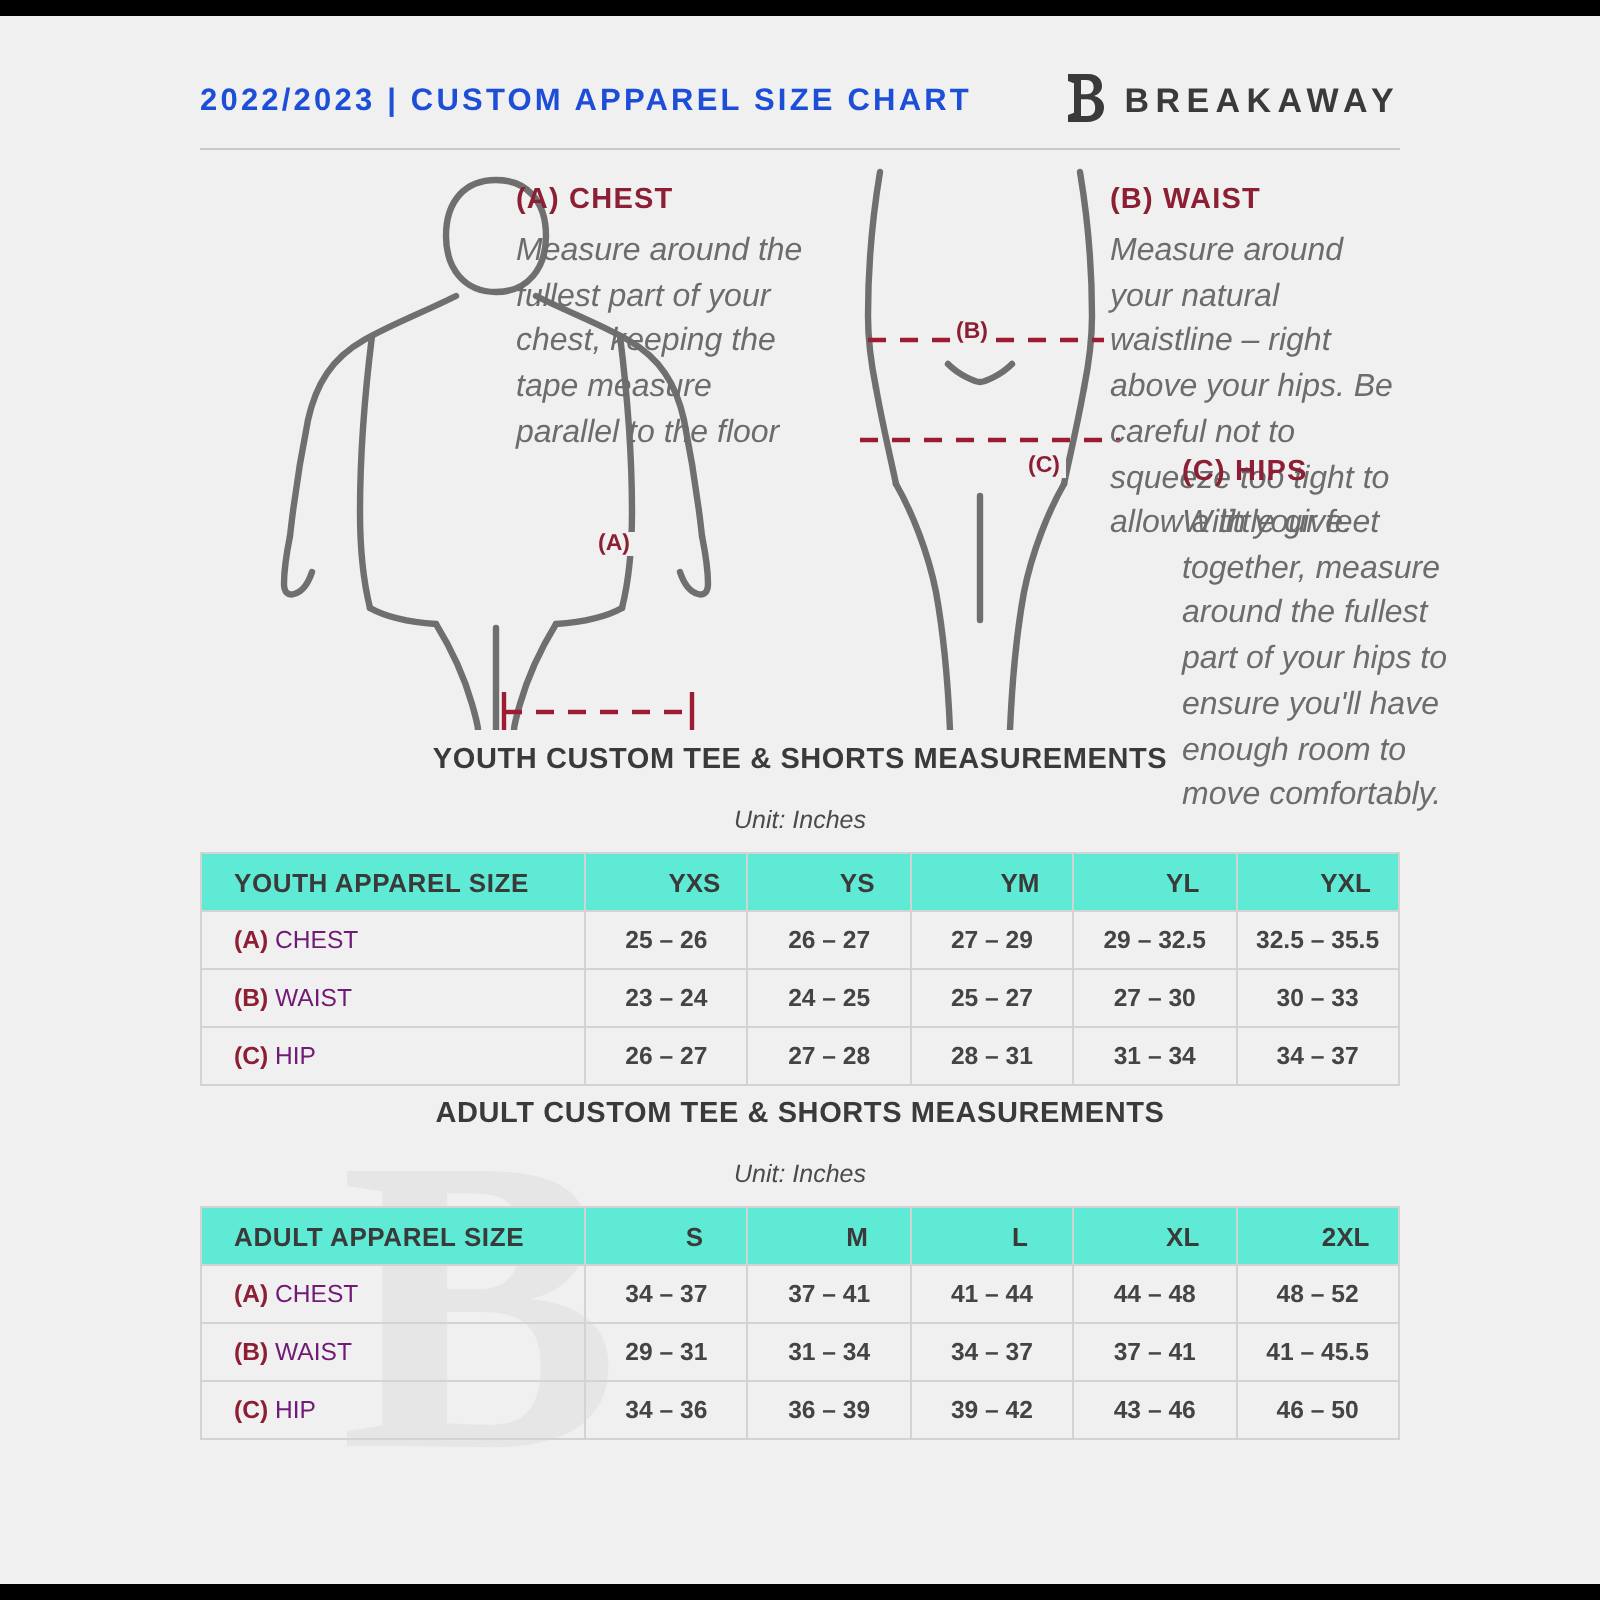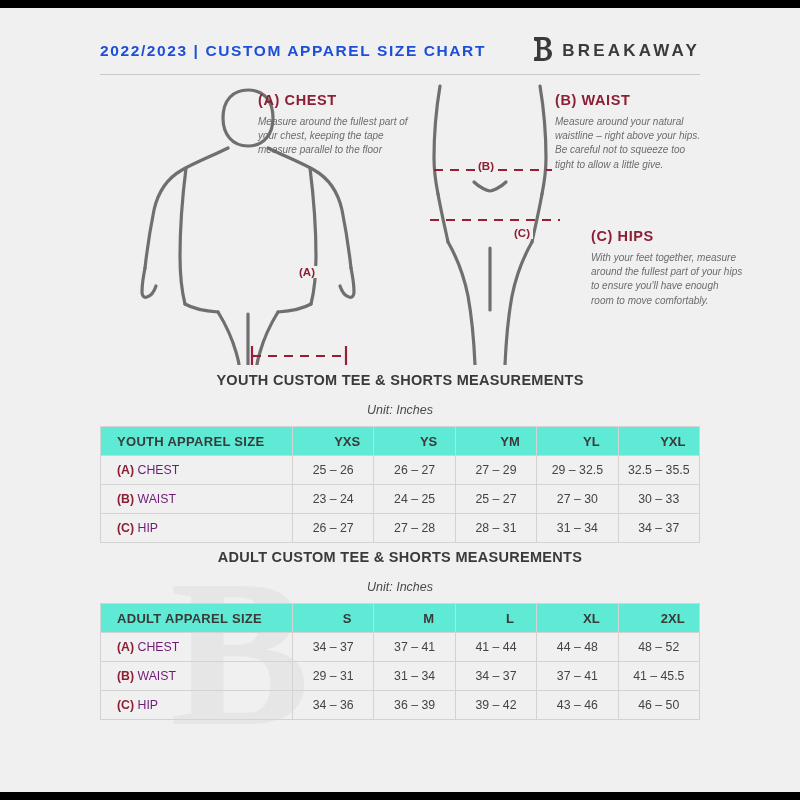--- a/index.html
+++ b/index.html
@@ -76,21 +76,21 @@
   .fig { position: absolute; top: 0; left: 0; }
 
   .callout-title {
     font-size: 14.5px;
     font-weight: bold;
     letter-spacing: 0.6px;
     color: #8c1f33;
     margin: 0 0 7px 0;
   }
   .callout-body {
-    font-size: 10px;
+    font-size: 16px;
     line-height: 1.42;
     font-style: italic;
     color: #6c6c6c;
     margin: 0;
   }
   .callout-a { position: absolute; left: 158px; top: 12px; width: 150px; }
   .callout-b { position: absolute; left: 455px; top: 12px; width: 150px; }
   .callout-c { position: absolute; left: 455px; top: 148px; width: 152px; margin-left: 36px; }
 
   
@@ -128,21 +128,21 @@
     padding-left: 16px;
     font-weight: bold;
     width: 192px;
   }
   table.size th {
     font-weight: bold;
     font-size: 13px;
     padding-left: 28px;
   }
   table.size th.rowhead { letter-spacing: 0.3px; }
-  table.size td { font-weight: normal; color: #444; }
+  table.size td { font-weight: bold; color: #444; }
   table.size td.rowhead .tag { color: #8c1f33; font-weight: bold; }
   table.size td.rowhead .lbl { color: #701a75; font-weight: normal; }
   table.size tr.head th { background: #5eead4; }
 </style>
 </head>
 <body>
 
 <div id="page">
   <div class="sheet">
 

